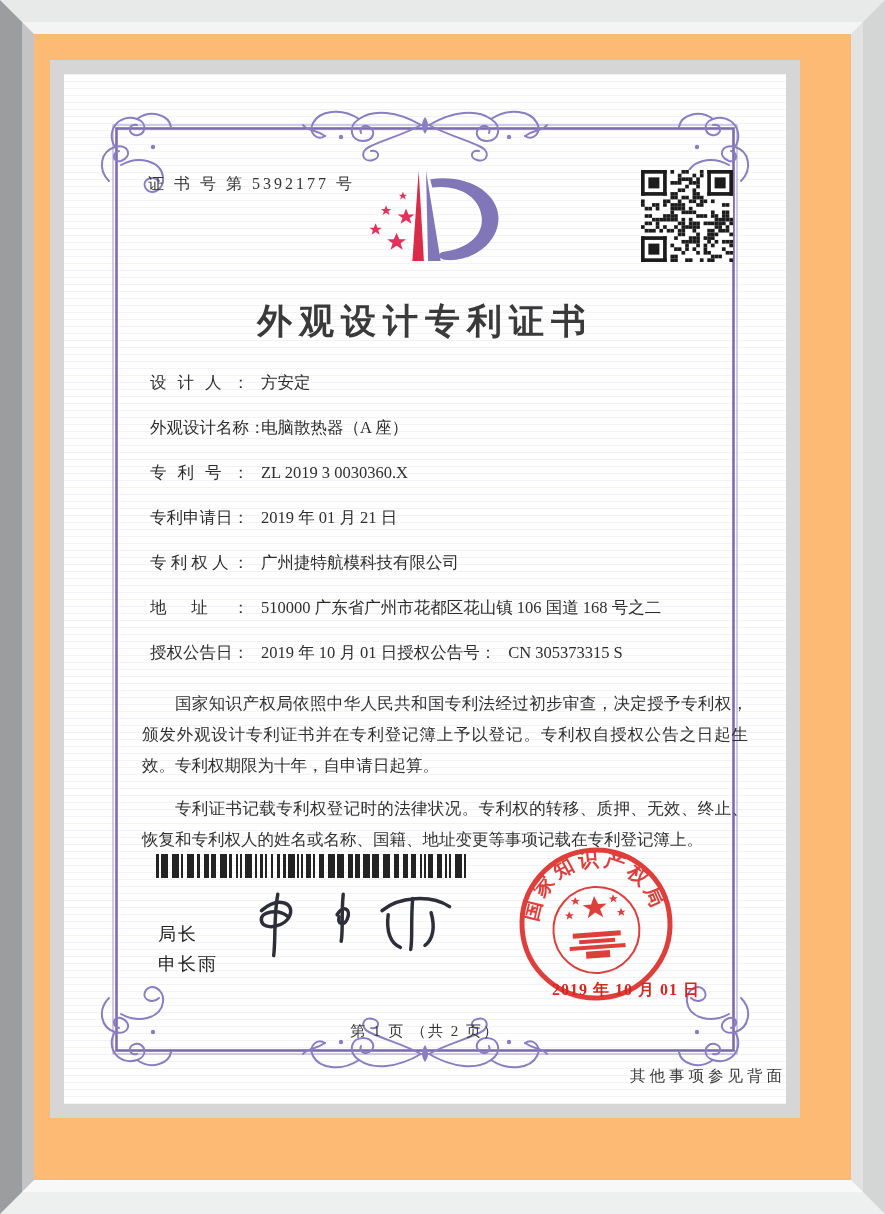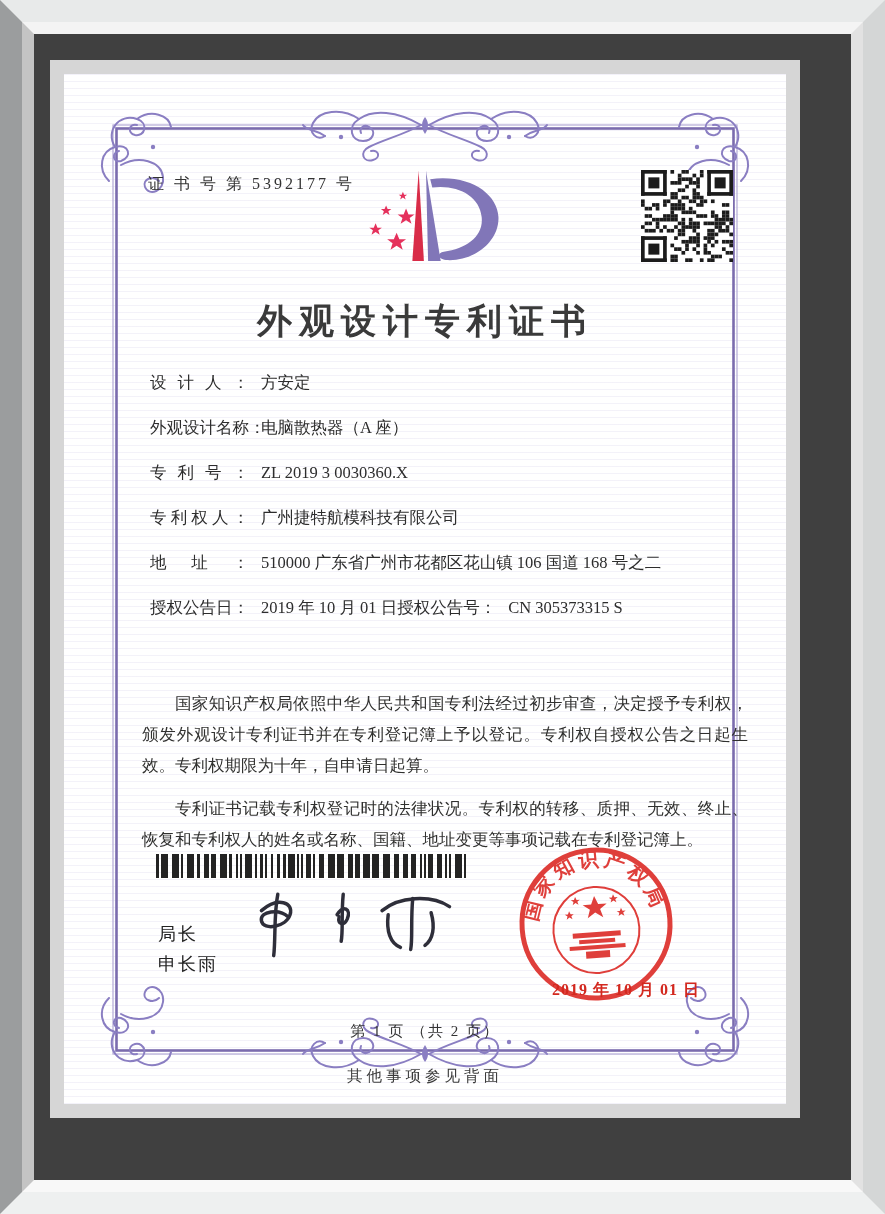--- a/index.html
+++ b/index.html
@@ -3,21 +3,21 @@
 <meta charset="utf-8">
 <style>
   html,body{margin:0;padding:0;background:#ffffff;}
   *{box-sizing:border-box;}
   body{font-family:"Liberation Serif","DejaVu Serif",serif;}
 
   .frame{width:885px;height:1214px;border:22px solid;
          border-color:#e8eaea #d4d6d6 #eef0f0 #9b9d9e;}
   .frame2{width:100%;height:100%;border:12px solid;
           border-color:#f4f4f4 #e2e2e2 #f8f8f8 #c4c4c4;}
-  .mat{width:100%;height:100%;background:#404040;padding:40px 37px 48px 30px;}
+  .mat{width:100%;height:100%;background:#fdba74;padding:40px 37px 48px 30px;}
 
   .paper{position:relative;width:722px;height:1030px;background:#ffffff;
          box-shadow:0 0 0 14px #d6d6d6;
          background-image:repeating-linear-gradient(0deg,
             rgba(138,126,196,0.10) 0px, rgba(138,126,196,0.10) 1px,
             transparent 1px, transparent 7px);}
 
   .deco{position:absolute;left:0;top:0;width:722px;height:1030px;pointer-events:none;}
 
   .cert-no{position:absolute;left:84px;top:100px;font-size:16px;letter-spacing:3px;color:#333;}
@@ -45,21 +45,21 @@
 
   .director{position:absolute;left:94px;top:845px;font-size:18px;color:#222;line-height:30px;letter-spacing:2px;}
   .signature{position:absolute;left:185px;top:806px;width:215px;height:92px;}
 
   .seal{position:absolute;left:452px;top:770px;width:160px;height:160px;transform:rotate(-4deg);opacity:0.92;}
   .seal-date{position:absolute;left:446px;top:906px;width:232px;text-align:center;
              font-size:16px;color:#d3281f;letter-spacing:1px;font-weight:600;z-index:3;}
 
   .page-info{position:absolute;left:0;top:948px;width:100%;text-align:center;
              font-size:15px;color:#333;letter-spacing:2px;}
-  .back-note{position:absolute;left:0;top:992px;width:100%;text-align:center;
+  .back-note{position:absolute;left:0;top:992px;width:100%;text-align:right;
              font-size:15.5px;color:#3a3a3a;letter-spacing:4px;}
 
   .hidden-defs{position:absolute;width:0;height:0;overflow:hidden;}
 </style>
 </head>
 <body>
 
 <svg class="hidden-defs" aria-hidden="true">
   <defs>
     <path id="star" d="M0,-1 L0.294,-0.309 1,-0.309 0.427,0.118 0.647,0.809 0,0.382 -0.647,0.809 -0.427,0.118 -1,-0.309 -0.294,-0.309 Z"></path>
@@ -337,20 +337,24 @@
       </div>
       <div class="frow">
         <span class="flabel">外观设计名称：</span>
         <span class="fvalue">电脑散热器（A 座）</span>
       </div>
       <div class="frow">
         <span class="flabel">专利号：</span>
         <span class="fvalue">ZL 2019 3 0030360.X</span>
       </div>
       <div class="frow">
+        <span class="flabel">专利申请日：</span>
+        <span class="fvalue">2019 年 01 月 21 日</span>
+      </div>
+      <div class="frow">
         <span class="flabel">专利权人：</span>
         <span class="fvalue">广州捷特航模科技有限公司</span>
       </div>
       <div class="frow">
         <span class="flabel">地址：</span>
         <span class="fvalue">510000 广东省广州市花都区花山镇 106 国道 168 号之二</span>
       </div>
       <div class="frow double">
         <span class="fpair">
           <span class="flabel">授权公告日：</span>

